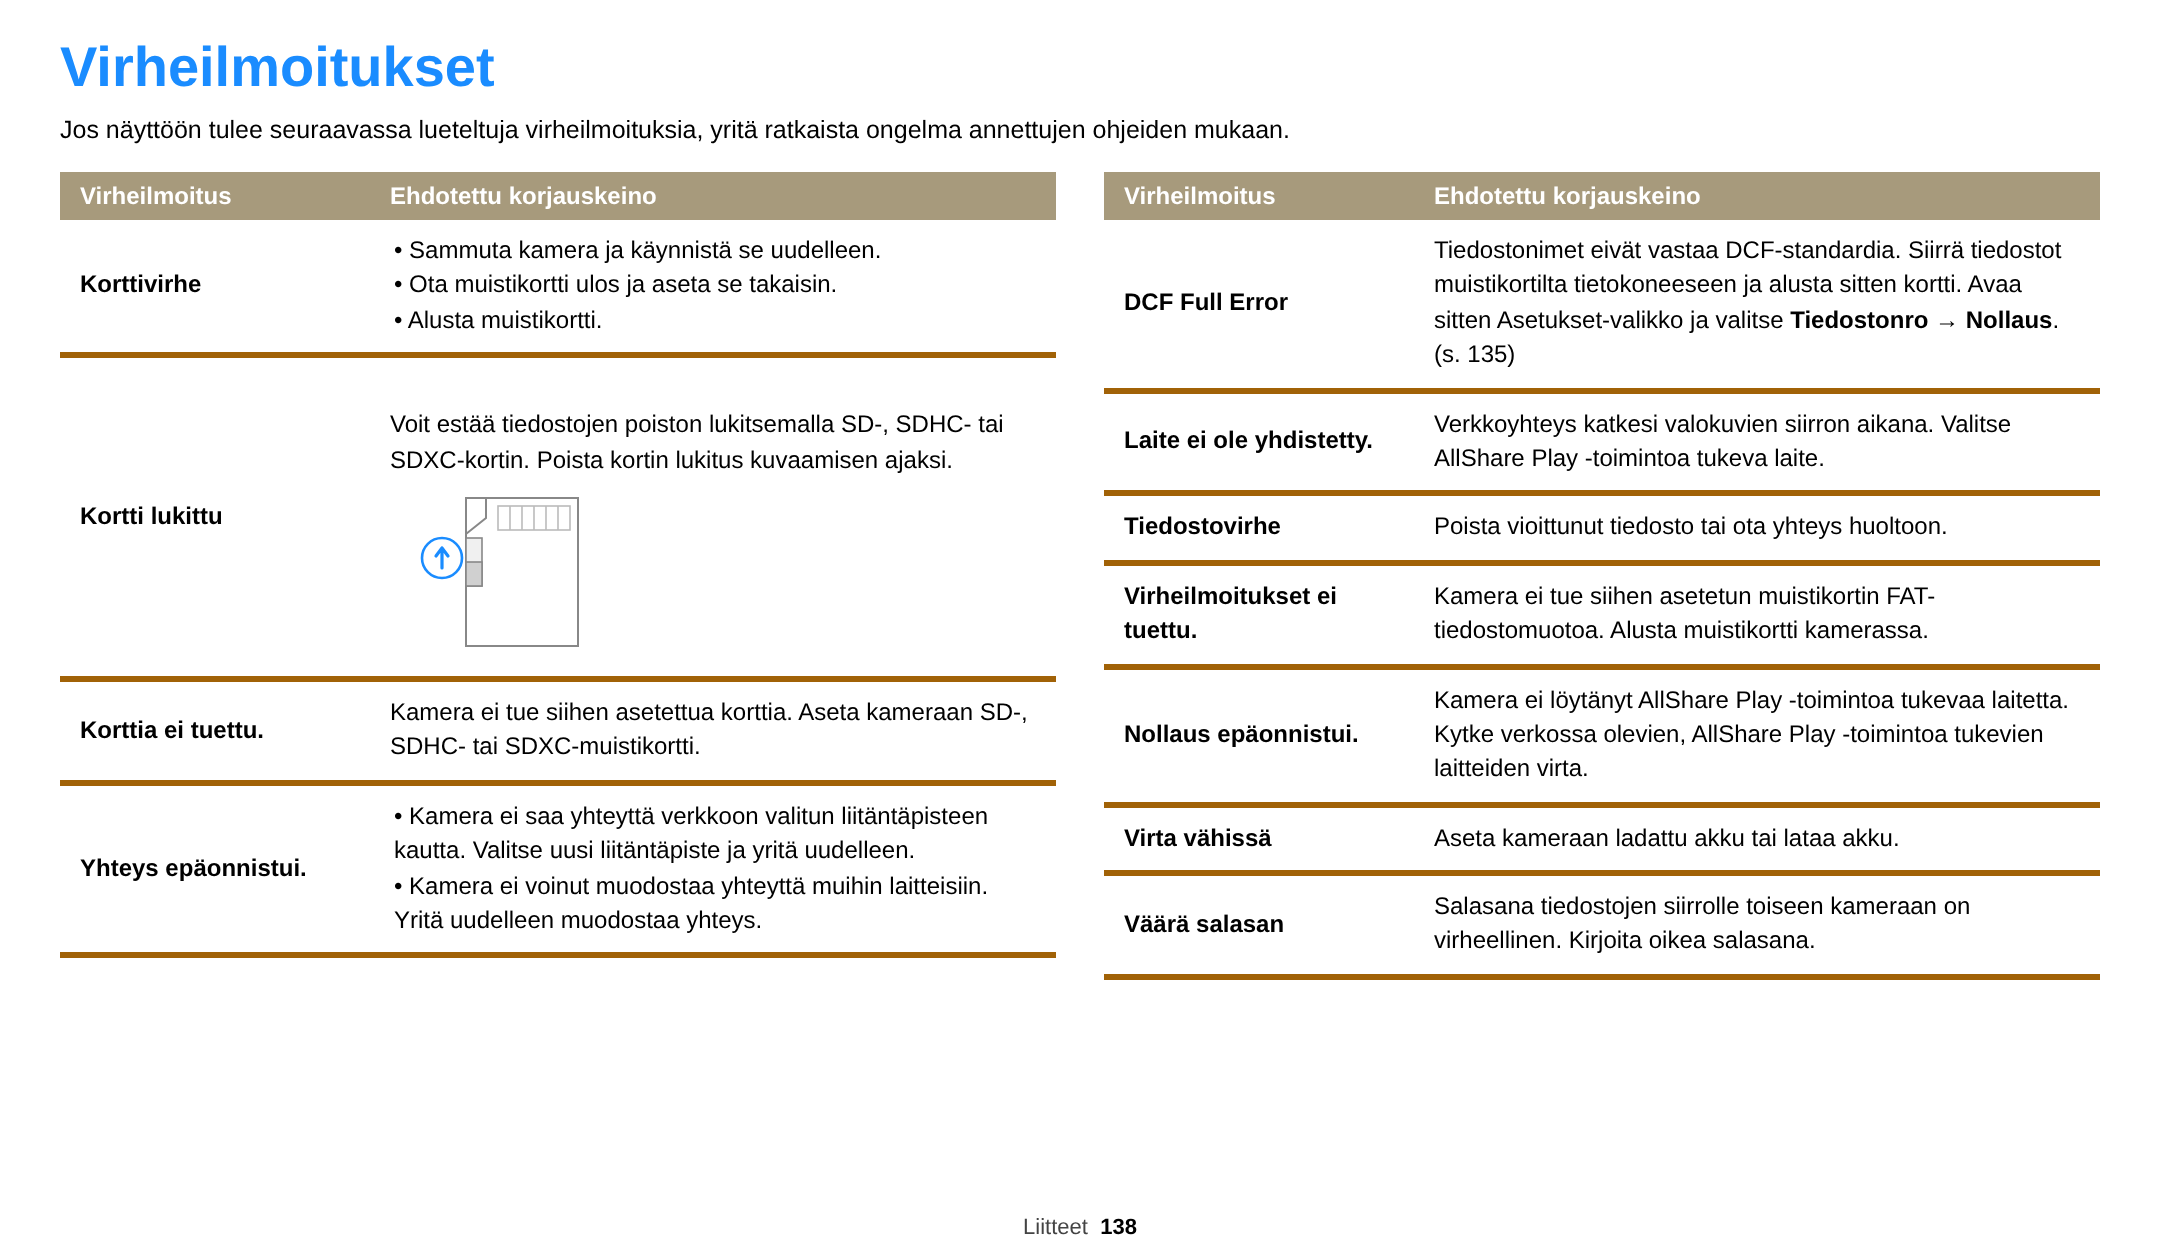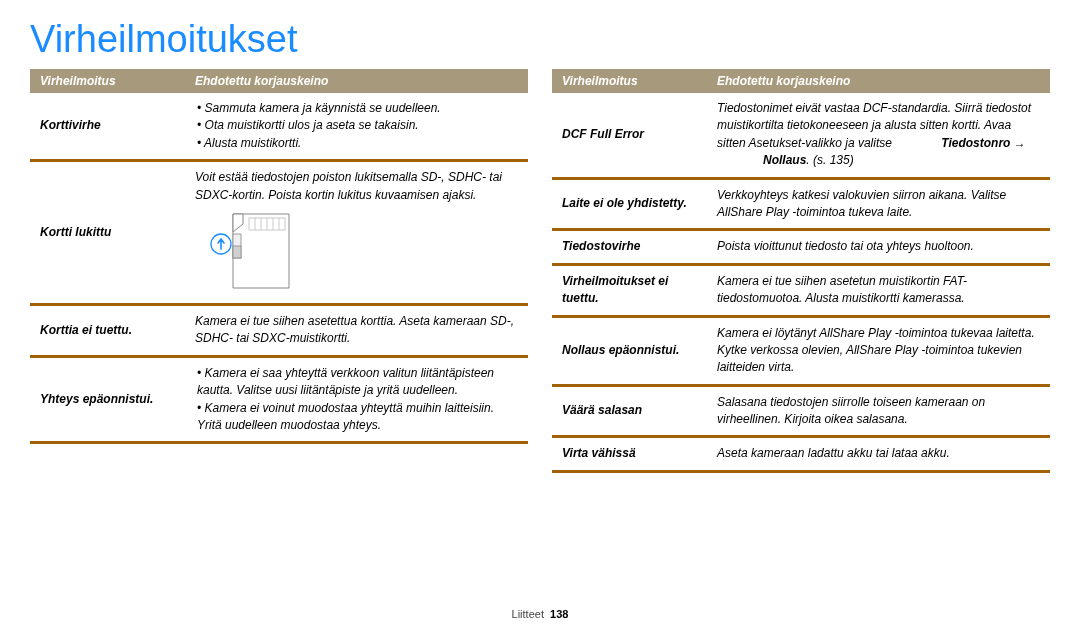--- a/index.html
+++ b/index.html
@@ -1,47 +1,48 @@
 <!DOCTYPE html>
 <html><head>
 <meta charset="utf-8">
 <style>
   * { margin: 0; padding: 0; box-sizing: border-box; }
   html, body { width: 1080px; height: 630px; background: #fff; font-family: Arial, Helvetica, sans-serif; color: #000; }
   .page { padding: 18px 30px 10px 30px; height: 100%; position: relative; }
-  h1 { color: #1a8cff; font-size: 38px; font-weight: 400; margin-bottom: 8px; }
+  h1 { color: #1a8cff; font-size: 28px; font-weight: 700; margin-bottom: 8px; }
   .intro { font-size: 12.5px; margin-bottom: 14px; }
   .columns { display: flex; gap: 24px; }
   .col { flex: 1; }
-  table { width: 100%; border-collapse: collapse; font-size: 12px; font-style: italic; }
+  table { width: 100%; border-collapse: collapse; font-size: 12px; }
   thead th {
     background: #a79a7c; color: #fff; text-align: left;
     padding: 5px 10px; font-weight: 700; font-size: 12px;
   }
   thead th:first-child { width: 155px; }
   tbody td {
     border-bottom: 3px solid #a16207; padding: 7px 10px; vertical-align: middle; line-height: 1.45;
   }
   tbody td.label { font-weight: 700; font-size: 12px; }
   ul.bullets { list-style: none; padding-left: 2px; }
   ul.bullets li::before { content: "• "; }
   .sdcard-cell { }
   .sdcard-block { display:flex; flex-direction:column; }
-  .sdcard-text { margin-bottom:6px; }
+  .sdcard-text { margin-bottom:6px;margin-top:18px; }
   .sdcard-svg { width: 90px; height: 86px; margin-left: 14px; }
   .footer { position: absolute; bottom: 10px; left: 0; right: 0; text-align: center; font-size: 11px; color: #444; }
   .footer .fnum { font-weight:700; color:#000; }
-  .bold { font-weight: 700; margin-left: 46px; }
+  .bold { font-weight: 700; }
 </style>
 </head>
 <body>
 
 <div class="page">
 
   <h1>Virheilmoitukset</h1>
+  <p class="intro">Jos näyttöön tulee seuraavassa lueteltuja virheilmoituksia, yritä ratkaista ongelma annettujen ohjeiden mukaan.</p>
 
   <div class="columns">
 
     <div class="col">
       <table>
         <thead>
           <tr>
             <th>Virheilmoitus</th>
             <th>Ehdotettu korjauskeino</th>
           </tr>
@@ -125,26 +126,26 @@
           </tr>
           <tr>
             <td class="label">Virheilmoitukset ei tuettu.</td>
             <td>Kamera ei tue siihen asetetun muistikortin FAT-tiedostomuotoa. Alusta muistikortti kamerassa.</td>
           </tr>
           <tr>
             <td class="label">Nollaus epäonnistui.</td>
             <td>Kamera ei löytänyt AllShare Play -toimintoa tukevaa laitetta. Kytke verkossa olevien, AllShare Play -toimintoa tukevien laitteiden virta.</td>
           </tr>
           <tr>
+            <td class="label">Virta vähissä</td>
+            <td>Aseta kameraan ladattu akku tai lataa akku.</td>
+          </tr>
+          <tr>
             <td class="label">Väärä salasan</td>
             <td>Salasana tiedostojen siirrolle toiseen kameraan on virheellinen. Kirjoita oikea salasana.</td>
-          </tr>
-          <tr>
-            <td class="label">Virta vähissä</td>
-            <td>Aseta kameraan ladattu akku tai lataa akku.</td>
           </tr>
         </tbody>
       </table>
     </div>
 
   </div>
 
   <div class="footer">
     <span>Liitteet</span>&nbsp;&nbsp;<span class="fnum">138</span>
   </div>

